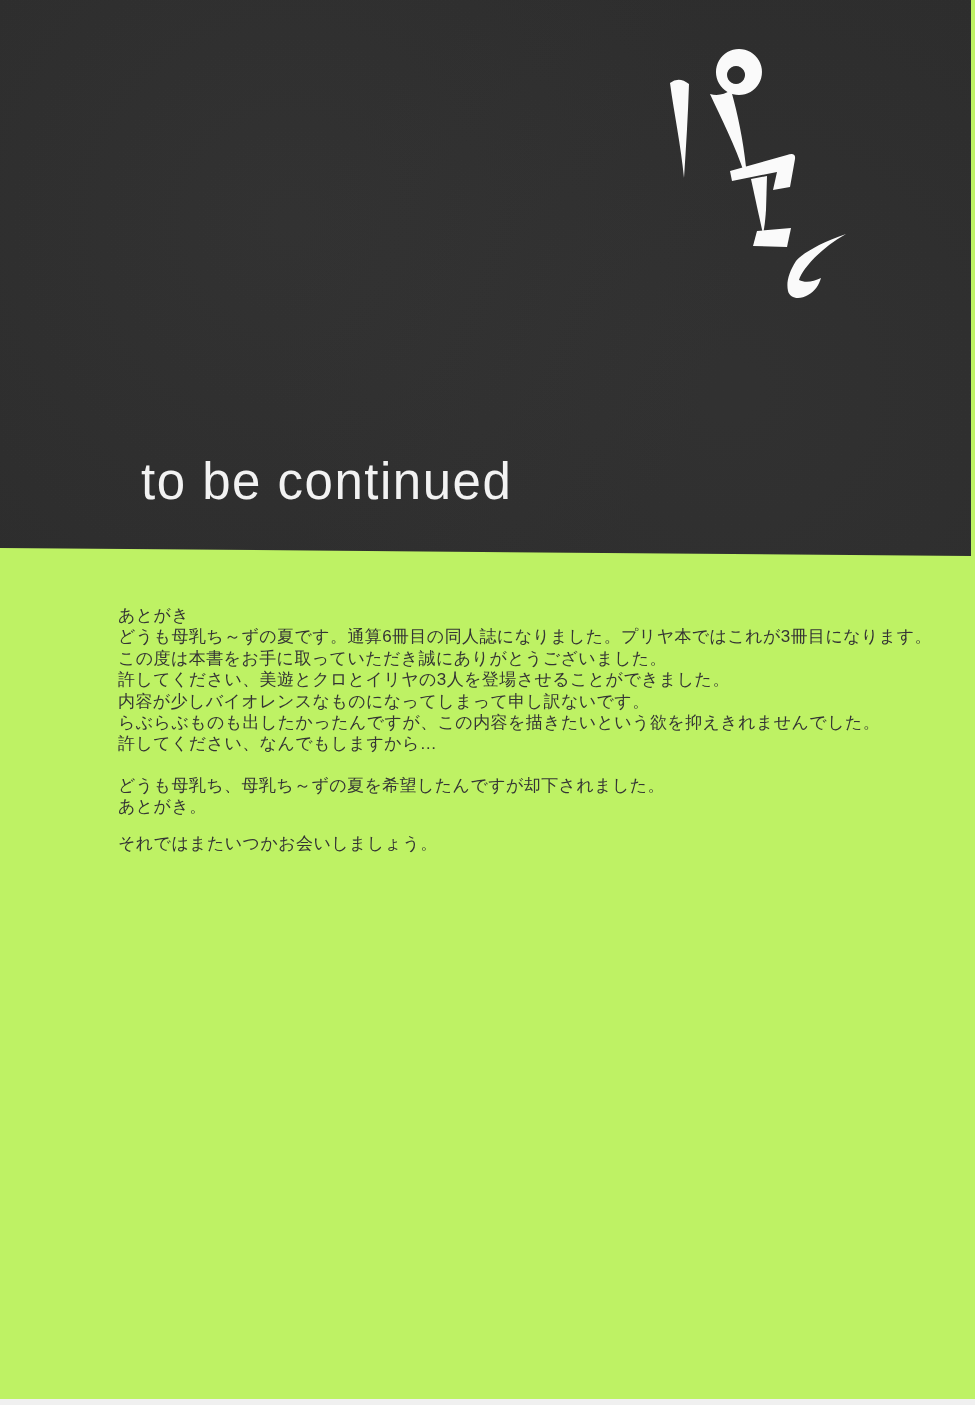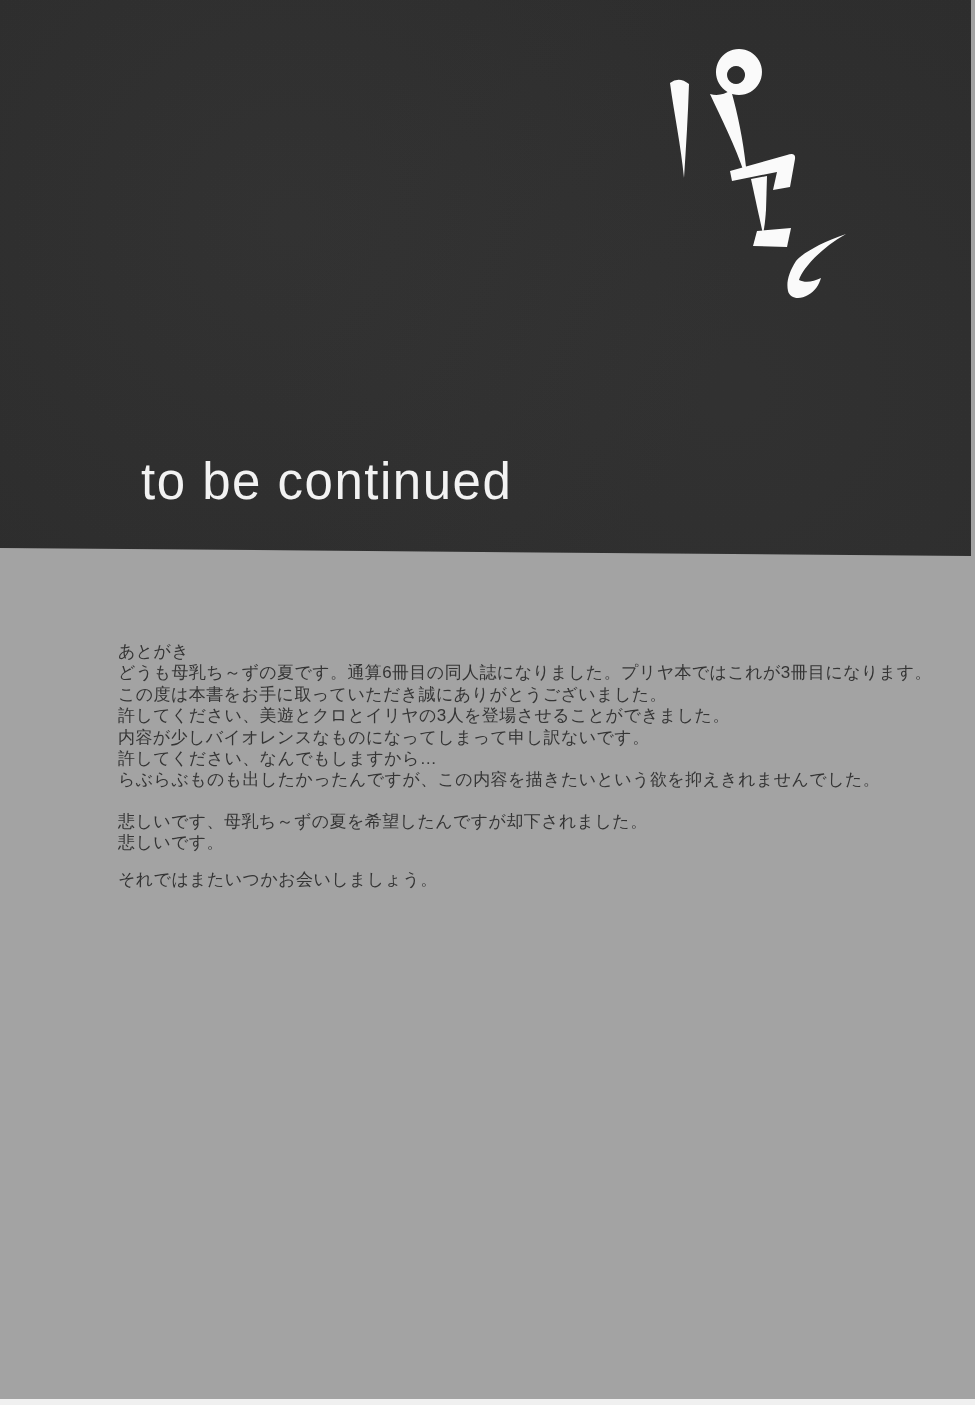--- a/index.html
+++ b/index.html
@@ -5,21 +5,21 @@
   html,body{margin:0;padding:0;}
   body{
     font-family:"Liberation Sans","DejaVu Sans",sans-serif;
     background:#e8e8e8;
   }
   .page{
     position:relative;
     width:975px;
     height:1405px;
     margin:0 auto;
-    background:#a3a3a3;
+    background:#bef264;
     overflow:hidden;
   }
   
   .dark-panel{
     position:absolute;
     left:0; top:0;
     width:971px; height:556px;
     background:#2f2f2f;
     background-image:
       radial-gradient(circle at 30% 40%, rgba(255,255,255,0.018), rgba(0,0,0,0.02) 60%),
@@ -44,21 +44,20 @@
   .sfx svg{display:block;width:100%;height:100%;}
   
   .afterword{
     position:absolute;
     left:118px; top:605px;
     width:830px;
     color:#343434;
     font-size:17px;
     line-height:21.4px;
     letter-spacing:0.4px;
-    margin-top:36px;
   }
   .afterword p{margin:0;}
   .afterword p + p{margin-top:20px;}
   .afterword p.last{margin-top:15px;}
   .line{white-space:nowrap;}
   
   .bottom-edge{
     position:absolute;
     left:0; bottom:0;
     width:100%; height:6px;
@@ -97,27 +96,27 @@
   </div>
 
   <div class="afterword">
     <p>
       </p>
       <div class="line">あとがき</div>
       <div class="line">どうも母乳ち～ずの夏です。通算6冊目の同人誌になりました。プリヤ本ではこれが3冊目になります。</div>
       <div class="line">この度は本書をお手に取っていただき誠にありがとうございました。</div>
       <div class="line">許してください、美遊とクロとイリヤの3人を登場させることができました。</div>
       <div class="line">内容が少しバイオレンスなものになってしまって申し訳ないです。</div>
+      <div class="line">らぶらぶものも出したかったんですが、この内容を描きたいという欲を抑えきれませんでした。</div>
       <div class="line">許してください、なんでもしますから…</div>
-      <div class="line">らぶらぶものも出したかったんですが、この内容を描きたいという欲を抑えきれませんでした。</div>
     <p></p>
     <p>
       </p>
-      <div class="line">悲しいです、母乳ち～ずの夏を希望したんですが却下されました。</div>
-      <div class="line">悲しいです。</div>
+      <div class="line">どうも母乳ち、母乳ち～ずの夏を希望したんですが却下されました。</div>
+      <div class="line">あとがき。</div>
     <p></p>
     <p class="last">
       </p>
       <div class="line">それではまたいつかお会いしましょう。</div>
     <p></p>
   </div>
 
   <div class="bottom-edge"></div>
 </div>
 

